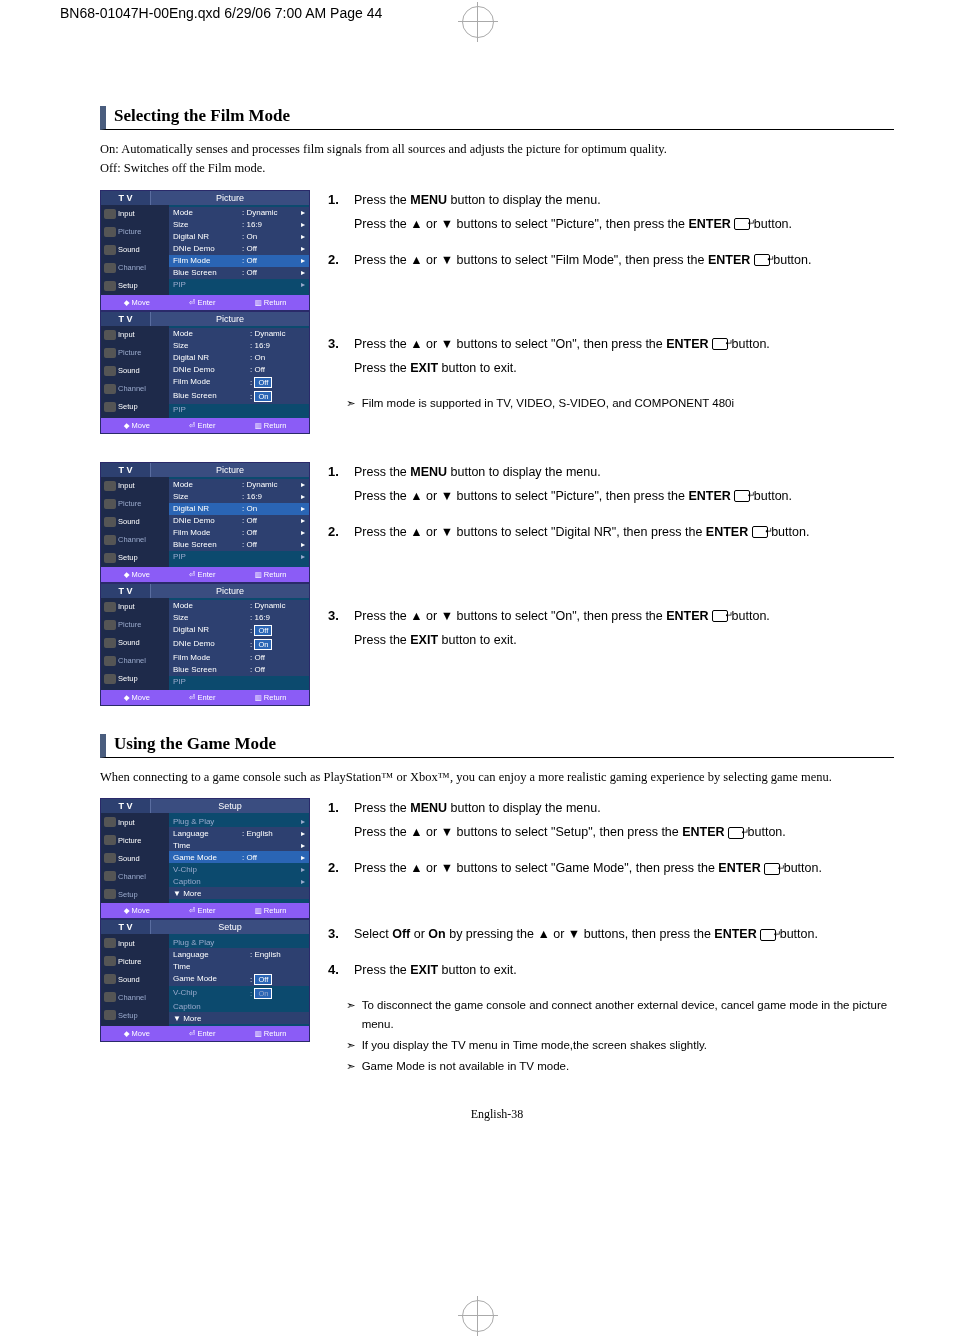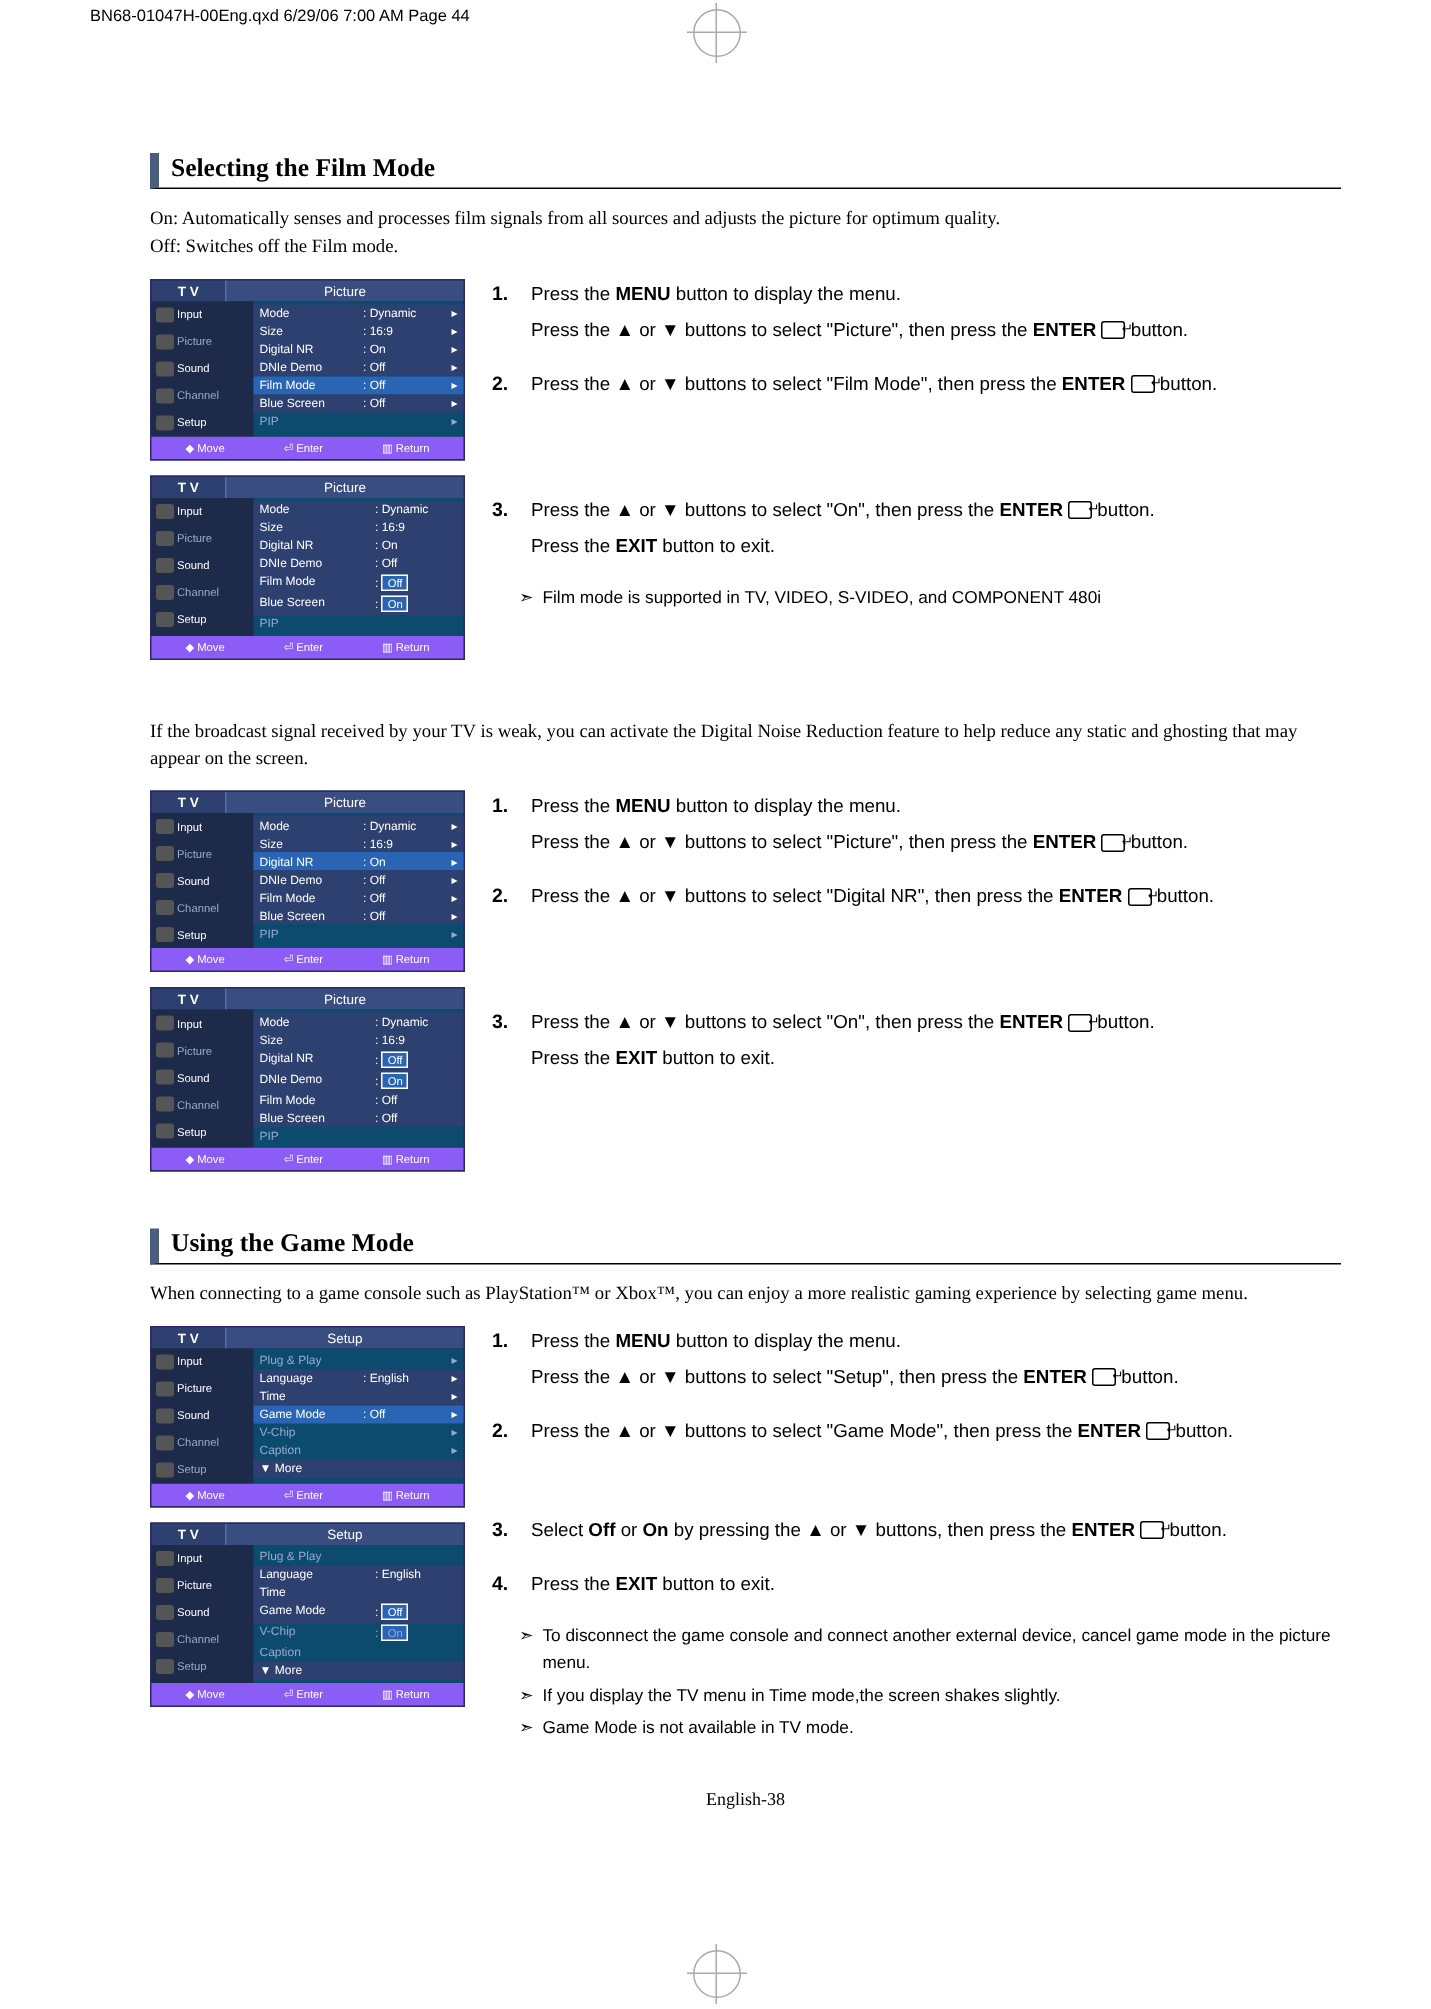--- a/index.html
+++ b/index.html
@@ -1,25 +1,25 @@
 <!DOCTYPE html>
 <html><head>
 <meta charset="utf-8">
 <style>
 body{margin:0;font-family:Arial,sans-serif;background:#fff;color:#000}
 .page{width:954px;height:1339px;position:relative;margin:0 auto}
-.qxd-header{font-size:11px;color:#000;padding:5px 60px}
+.qxd-header{font-size:14px;color:#000;padding:5px 60px}
 .content{padding:80px 60px 20px 100px}
 .section{margin-bottom:28px}
 .section-title{font-family:Georgia,serif;font-size:17px;font-weight:bold;border-left:6px solid #4a5d7e;padding-left:8px;margin-bottom:4px;border-bottom:1px solid #000;padding-bottom:3px}
 .intro{font-family:Georgia,serif;font-size:12.5px;line-height:1.5;margin:10px 0 12px}
 .cols{display:flex;gap:18px;align-items:flex-start}
 .osd-col{width:210px;flex-shrink:0}
 .steps{flex:1;font-size:12.5px}
-.osd{background:#1e2a4a;color:#fff;font-size:8.5px;border:1px solid #2a2a6a;margin-bottom:10px}
+.osd{background:#1e2a4a;color:#fff;font-size:8.5px;border:1px solid #2a2a6a;}
 .osd-top{display:flex}
 .osd-tv{background:#2d4070;width:45px;text-align:center;font-weight:bold;padding:2px;font-size:9px}
 .osd-title{flex:1;text-align:center;background:#3a4d80;padding:2px;font-size:9px;border-left:1px solid #5a6da0}
 .osd-body{display:flex}
 .osd-nav{width:68px;background:#1e2a4a}
 .nav-item{padding:4px 3px;display:flex;align-items:center;gap:2px;color:#9aaacc;font-size:7.5px}
 .nav-item.sel{color:#fff}
 .nav-ico{width:12px;height:10px;background:#555;border-radius:2px;flex-shrink:0}
 .osd-list{flex:1;background:#0c4a6e;padding:2px 0}
 .osd-row{display:flex;padding:1.5px 4px;color:#9aaacc;font-size:8px}
@@ -223,21 +223,20 @@
   <div class="note">
               <div class="note-li">
                 <span>Film mode is supported in TV, VIDEO, S-VIDEO, and COMPONENT 480i</span>
               </div>
             </div>
 </div>
 </div>
 </div>
 
 <div class="section">
-<div class="intro">If the broadcast signal received by your TV is weak, you can activate the Digital Noise Reduction feature to help reduce any static and ghosting that may appear on the screen.</div>
 <div class="cols">
 <div class="osd-col">
   <div class="osd">
     <div class="osd-top">
                 <div class="osd-tv">T V</div>
                 <div class="osd-title">Picture</div>
               </div>
     <div class="osd-body">
       <div class="osd-nav">
         <div class="nav-item sel">

